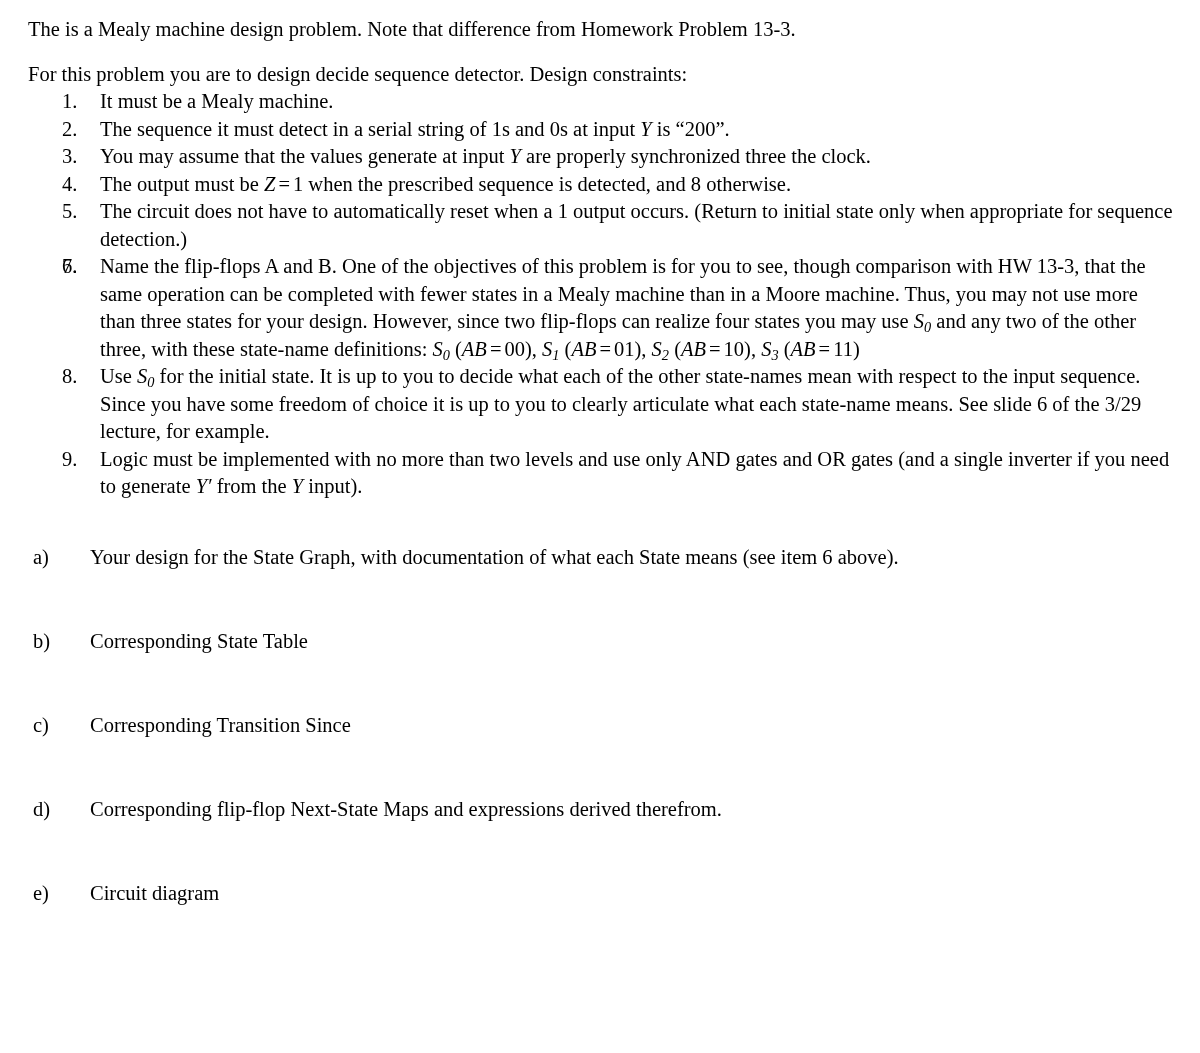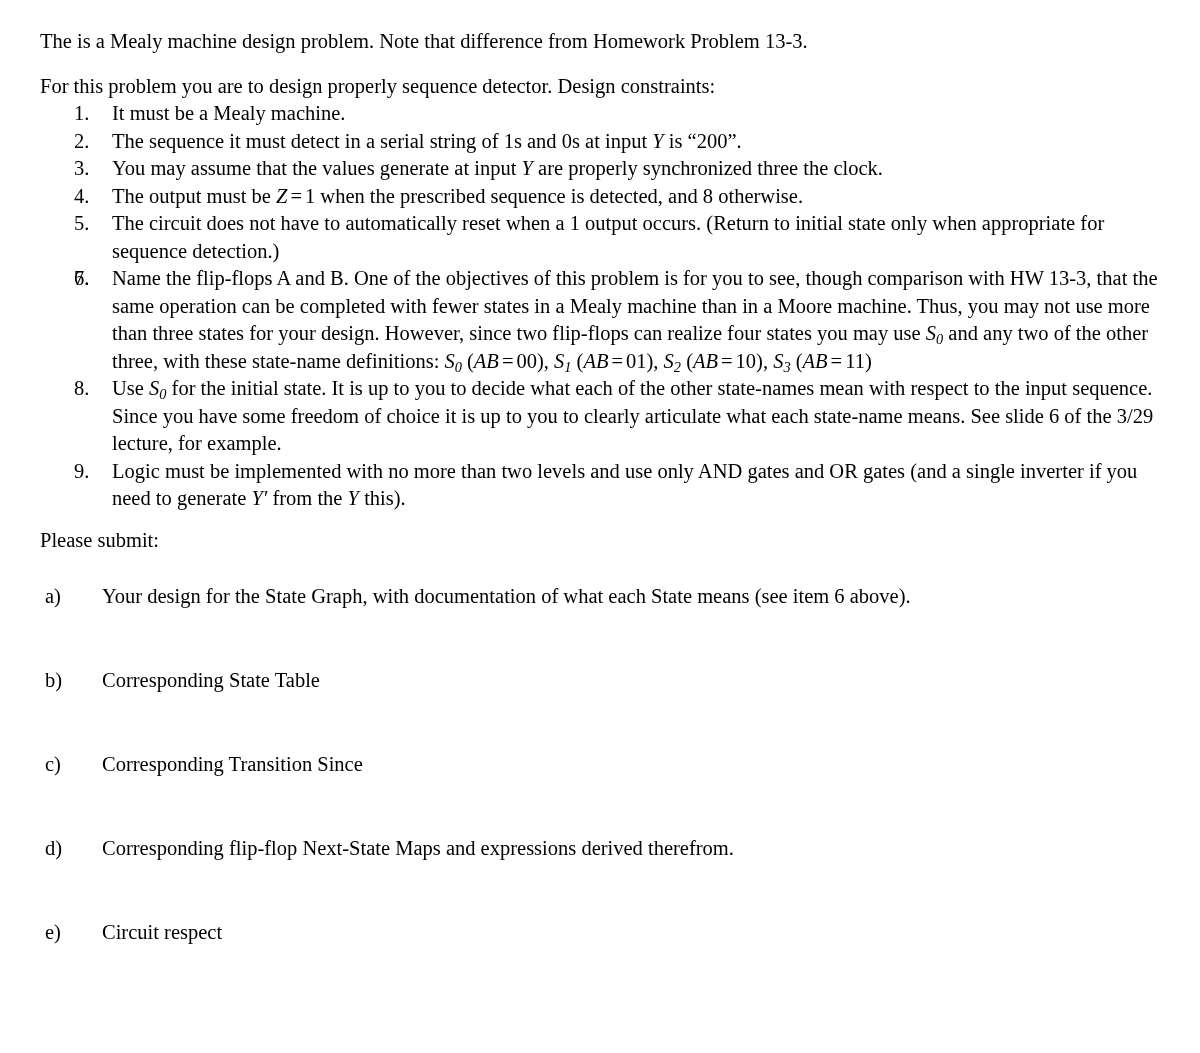--- a/index.html
+++ b/index.html
@@ -13,21 +13,21 @@
     font-family: "Liberation Serif", "DejaVu Serif", serif;
     color: #000000;
     font-size: 20.5px;
     line-height: 27.5px;
     overflow: hidden;
   }
   .page {
     position: relative;
     width: 1200px;
     height: 1053px;
-    padding: 12px;
+    padding: 0;
     box-sizing: border-box;
   }
   .para {
     margin: 0;
     padding: 0 26px 0 28px;
     text-align: left;
   }
   .para-intro { padding-top: 16px; }
   .para-lead  { padding-top: 17px; }
 
@@ -98,21 +98,21 @@
     font-style: italic;
   }
 </style>
 </head>
 <body>
 
 <div class="page">
 
   <p class="para para-intro">The is a Mealy machine design problem.  Note that difference from Homework Problem 13-3.</p>
 
-  <p class="para para-lead">For this problem you are to design properly sequence detector.  Design constraints:</p>
+  <p class="para para-lead">For this problem you are to design decide sequence detector.  Design constraints:</p>
 
   <ol class="constraints">
 
     <li>
       <span class="marker">1.</span>
       <span>It must be a Mealy machine.</span>
     </li>
 
     <li>
       <span class="marker">2.</span>
@@ -143,28 +143,27 @@
       <span>Name the flip-flops A and B.  One of the objectives of this problem is for you to see, though comparison with HW 13-3, that the same operation can be completed with fewer states in a Mealy machine than in a Moore machine.  Thus, you may not use more than three states for your design.  However, since two flip-flops can realize four states you may use </span><span class="mvar"><span>S</span><sub>0</sub></span><span> and any two of the other three, with these state-name definitions:  </span><span><span class="mvar"><span>S</span><sub>0</sub></span><span>&nbsp;(</span><span class="mvar">AB</span><span class="mrel">=</span><span class="mnum">00</span><span>)</span><span>, </span><span class="mvar"><span>S</span><sub>1</sub></span><span>&nbsp;(</span><span class="mvar">AB</span><span class="mrel">=</span><span class="mnum">01</span><span>)</span><span>, </span><span class="mvar"><span>S</span><sub>2</sub></span><span>&nbsp;(</span><span class="mvar">AB</span><span class="mrel">=</span><span class="mnum">10</span><span>)</span><span>, </span><span class="mvar"><span>S</span><sub>3</sub></span><span>&nbsp;(</span><span class="mvar">AB</span><span class="mrel">=</span><span class="mnum">11</span><span>)</span></span>
     </li>
 
     <li>
       <span class="marker">8.</span>
       <span>Use </span><span class="mvar"><span>S</span><sub>0</sub></span><span> for the initial state.  It is up to you to decide what each of the other state-names mean with respect to the input sequence.  Since you have some freedom of choice it is up to you to clearly articulate what each state-name means.  See slide 6 of the 3/29 lecture, for example.</span>
     </li>
 
     <li>
       <span class="marker">9.</span>
-      <span>Logic must be implemented with no more than two levels and use only AND gates and OR gates (and a single inverter if you need to generate </span><span class="mvar"><span>Y</span><span class="prime">′</span></span><span> from the </span><span class="mvar">Y</span><span> this).</span>
+      <span>Logic must be implemented with no more than two levels and use only AND gates and OR gates (and a single inverter if you need to generate </span><span class="mvar"><span>Y</span><span class="prime">′</span></span><span> from the </span><span class="mvar">Y</span><span> input).</span>
     </li>
 
   </ol>
 
   <div class="spacer-b"></div>
 
-  <p class="para">Please submit:</p>
 
   <div class="spacer-a"></div>
 
   <ol class="submit">
     <li>
       <span class="marker">a)</span>
       <span>Your design for the State Graph, with documentation of what each State means (see item 6 above).</span>
     </li>
     <li>
       <span class="marker">b)</span>
@@ -173,17 +172,17 @@
     <li>
       <span class="marker">c)</span>
       <span>Corresponding Transition Since</span>
     </li>
     <li>
       <span class="marker">d)</span>
       <span>Corresponding flip-flop Next-State Maps and expressions derived therefrom.</span>
     </li>
     <li>
       <span class="marker">e)</span>
-      <span>Circuit respect</span>
+      <span>Circuit diagram</span>
     </li>
   </ol>
 
 </div>
 
 </body></html>

